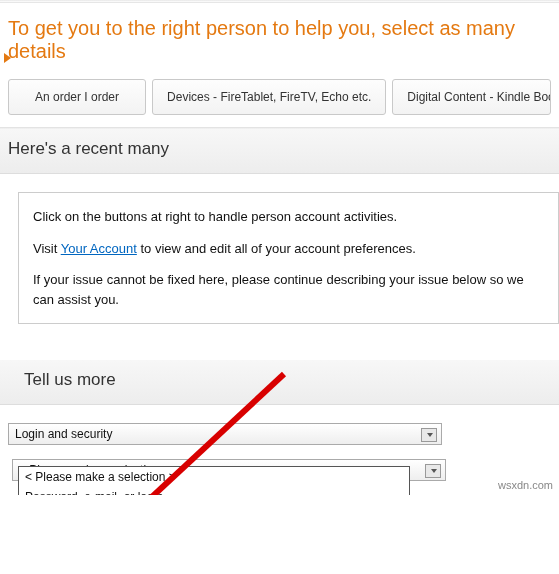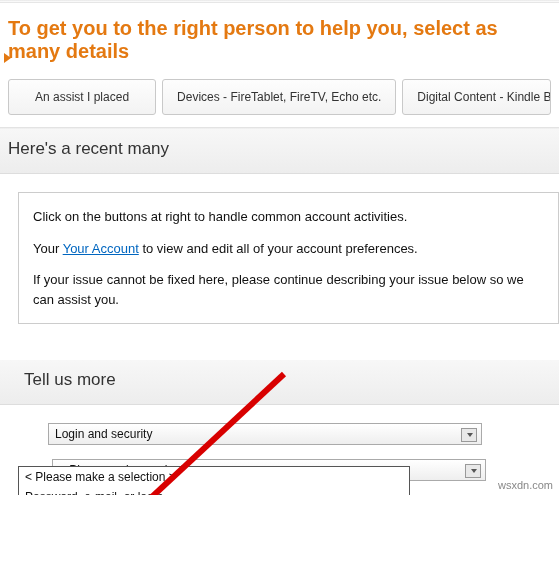--- a/index.html
+++ b/index.html
@@ -13,21 +13,21 @@
       position: relative;
     }
     .gradient-top {
       height: 3px;
       background: linear-gradient(to bottom, #e6e6e6, #fff);
       border-bottom: 1px solid #e6e6e6;
     }
     .heading {
       color: #e47911;
       font-size: 20px;
-      font-weight: bold;
+      font-weight: normal;
       padding: 14px 8px 16px 8px;
     }
     .tabs {
       display: flex;
       gap: 6px;
       padding: 0 8px;
     }
     .tab {
       background: linear-gradient(to bottom, #fdfdfd, #f3f3f3);
       border: 1px solid #c9c9c9;
@@ -65,22 +65,21 @@
     .link { color: #0066c0; text-decoration: underline; cursor: pointer; text-align: center; }
     .tell-us-header {
       font-size: 17px;
       color: #333;
       padding: 10px 8px 14px 24px;
       background: linear-gradient(to bottom, #f7f7f7, #ededed);
       border-bottom: 1px solid #ddd;
       margin-top: 36px;
     }
     .controls {
-      padding: 18px 10px 0 28px;
-      margin-left: 20px;
+      padding: 18px 10px 0 8px;
     }
     .select-wrap {
       position: relative;
       margin-bottom: 14px;
     }
     .selectbox {
       width: 434px;
       height: 22px;
       border: 1px solid #aaa;
       background: linear-gradient(to bottom, #fff, #eee);
@@ -157,32 +156,32 @@
     }
   </style>
 </head>
 <body>
 
 <div class="gradient-top"></div>
 
 <div class="heading">To get you to the right person to help you, select as many details</div>
 
 <div class="tabs">
-  <div class="tab">An assist I placed</div>
+  <div class="tab">An order I order</div>
   <div class="tab">Devices - FireTablet, FireTV, Echo etc.</div>
   <div class="tab">Digital Content - Kindle Books, Videos, Music e</div>
 </div>
 
 <div class="section-divider"></div>
 <div class="section-header">Here's a recent many</div>
 
 <div class="content-box">
-  <p>Click on the buttons at right to handle common account activities.</p>
+  <p>Click on the buttons at right to handle person account activities.</p>
   <p>
-    <span>Your </span><span class="link">Your Account</span><span> to view and edit all of your account preferences.</span>
+    <span>Visit </span><span class="link">Your Account</span><span> to view and edit all of your account preferences.</span>
   </p>
   <p>If your issue cannot be fixed here, please continue describing your issue below so we can assist you.</p>
 </div>
 
 <div class="tell-us-header">Tell us more</div>
 
 <div class="controls">
   <div class="select-wrap">
     <div class="selectbox">
       <span>Login and security</span>

